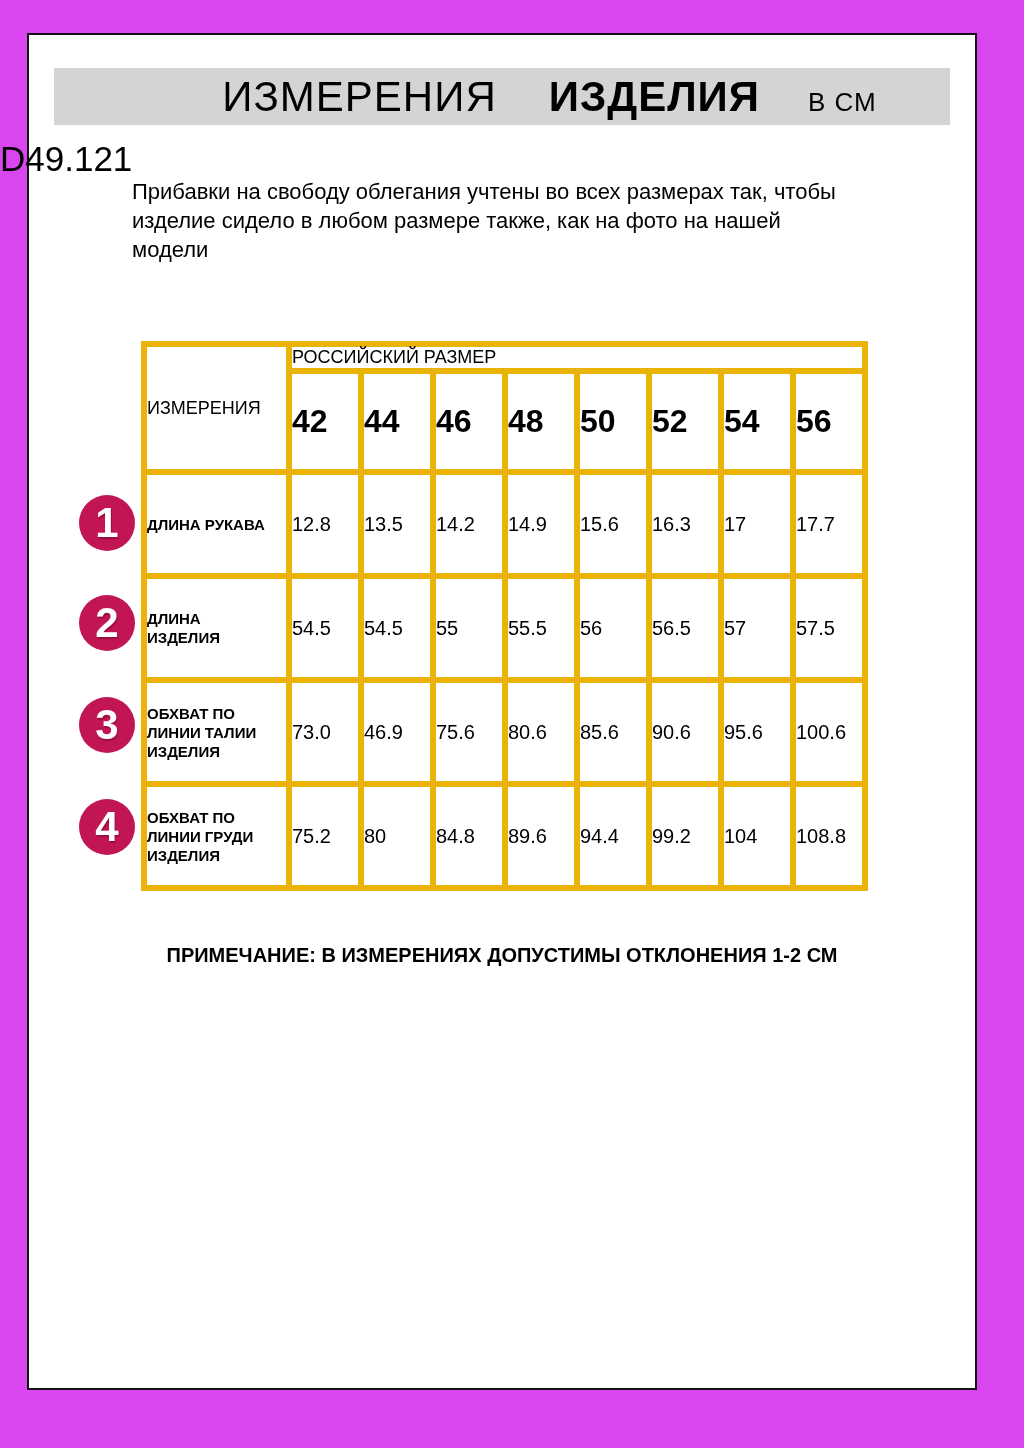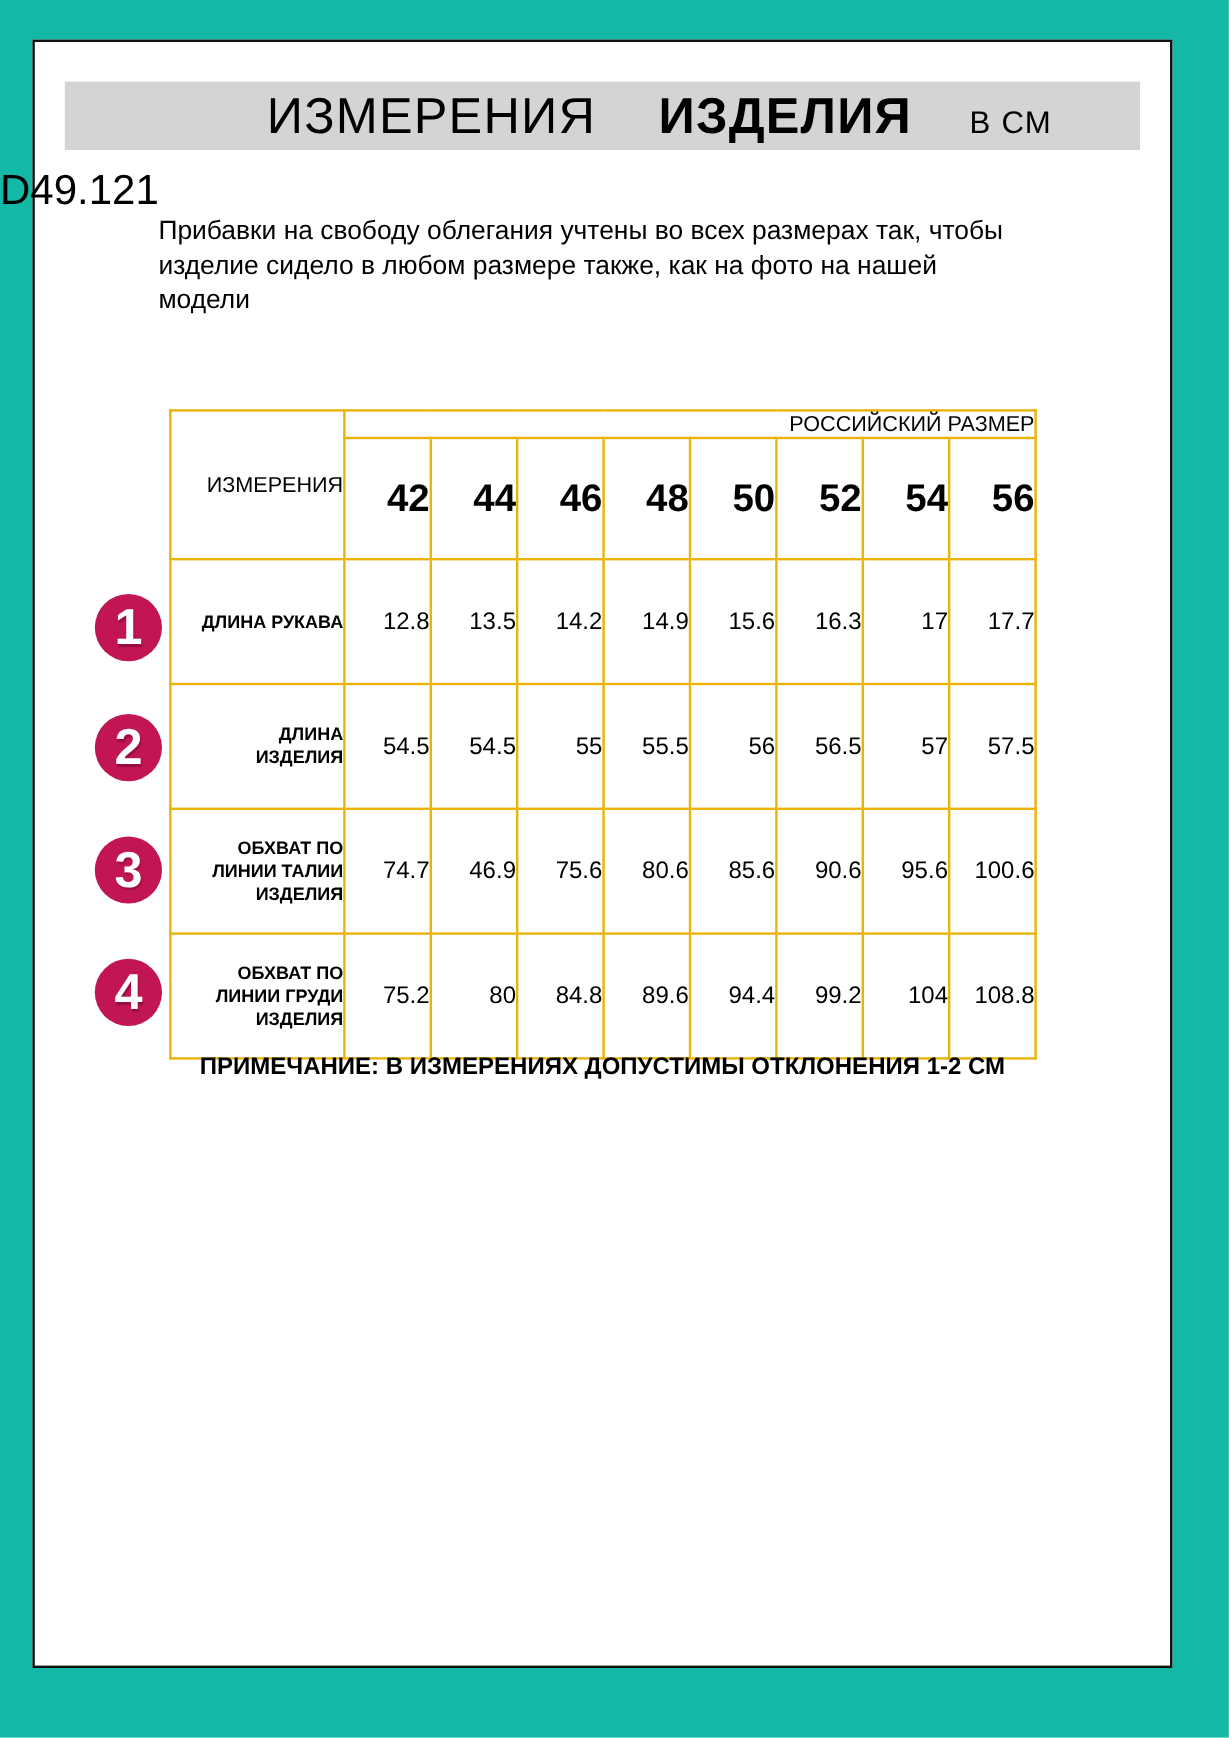--- a/index.html
+++ b/index.html
@@ -9,21 +9,21 @@
     color: #000000;
     width: 1024px;
     height: 1448px;
     position: relative;
     overflow: hidden;
   }
   .page {
     position: relative;
     width: 1024px;
     height: 1448px;
-    background: #14b8a6;
+    background: #d946ef;
   }
   .frame {
     position: absolute;
     left: 27px; top: 33px;
     width: 950px; height: 1357px;
     border: 2px solid #111111;
     background: #ffffff;
   }
   .header-bar {
     position: absolute;
@@ -72,22 +72,22 @@
     white-space: pre-line;
   }
   table.size-table {
     position: absolute;
     left: 141px; top: 341px;
     border-collapse: collapse;
     table-layout: fixed;
     width: 722px;
   }
   table.size-table th, table.size-table td {
-    border: 2px solid #eab308;
-    text-align: right;
+    border: 6px solid #eab308;
+    text-align: left;
     vertical-align: middle;
     background: #ffffff;
   }
   th.corner {
     font-size: 18px;
     font-weight: 400;
   }
   th.size-group {
     height: 22px;
     font-size: 18px;
@@ -123,21 +123,21 @@
     justify-content: center;
     line-height: 1;
     text-shadow: 1px 2px 1px rgba(80,0,30,0.35);
   }
   .badge-1 { top: 495px; }
   .badge-2 { top: 595px; }
   .badge-3 { top: 697px; }
   .badge-4 { top: 799px; }
   .note {
     position: absolute;
-    left: 141px; top: 878px;
+    left: 141px; top: 944px;
     width: 722px;
     text-align: center;
     font-size: 20px;
     font-weight: 700;
   }
 </style>
 </head>
 <body>
 
 <div class="page">
@@ -204,21 +204,21 @@
         <td class="val">55.5</td>
         <td class="val">56</td>
         <td class="val">56.5</td>
         <td class="val">57</td>
         <td class="val">57.5</td>
       </tr>
       <tr>
         <td class="rowlabel">ОБХВАТ ПО
 ЛИНИИ ТАЛИИ
 ИЗДЕЛИЯ</td>
-        <td class="val">74.7</td>
+        <td class="val">73.0</td>
         <td class="val">46.9</td>
         <td class="val">75.6</td>
         <td class="val">80.6</td>
         <td class="val">85.6</td>
         <td class="val">90.6</td>
         <td class="val">95.6</td>
         <td class="val">100.6</td>
       </tr>
       <tr>
         <td class="rowlabel">ОБХВАТ ПО

